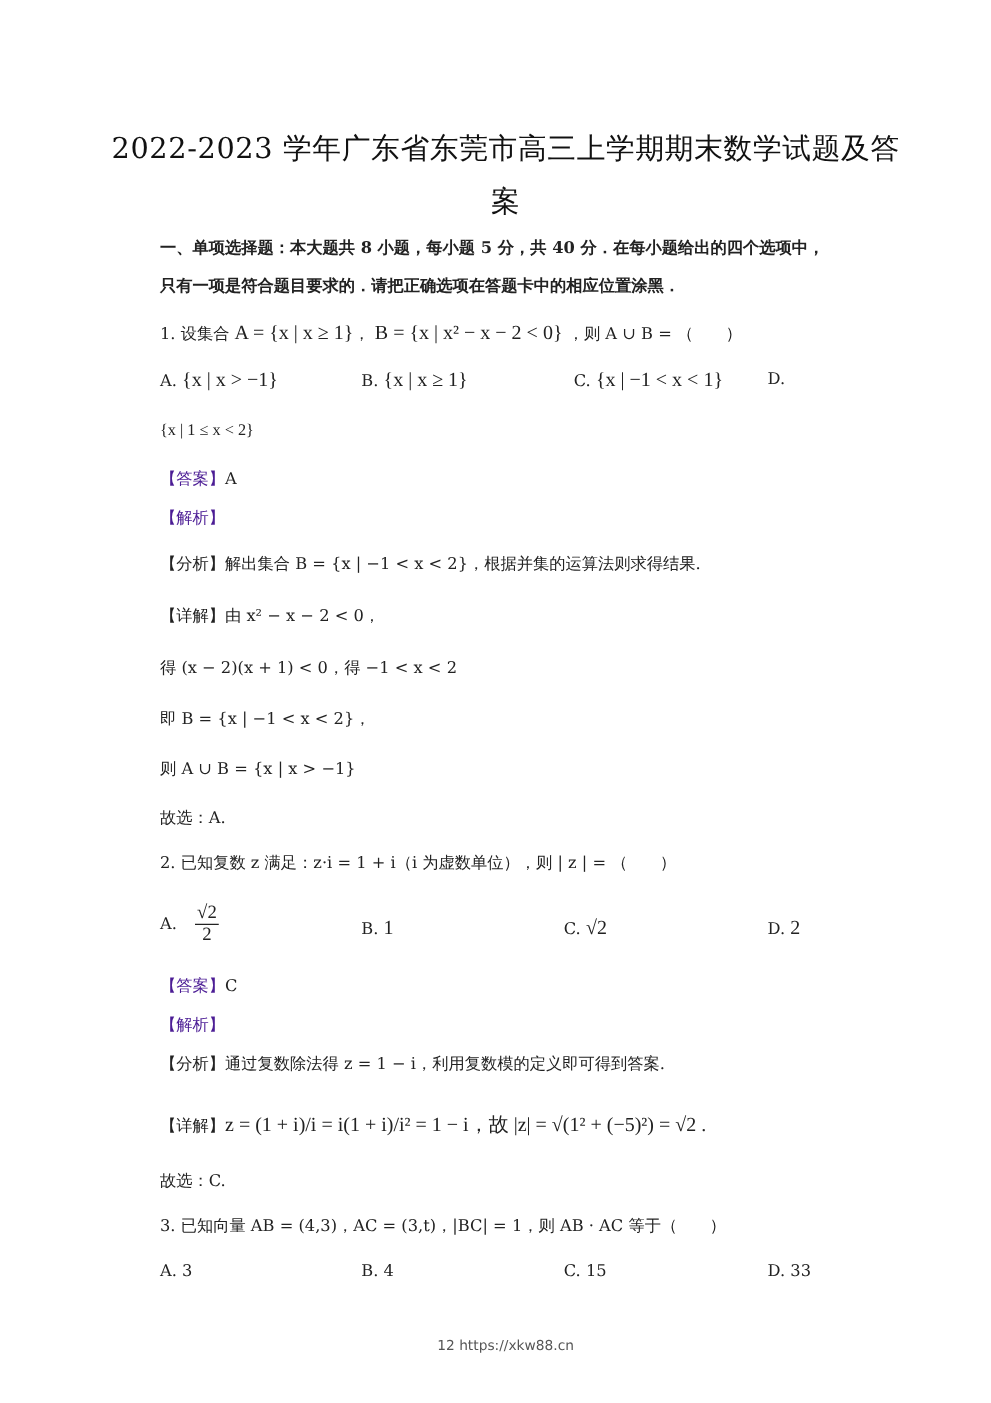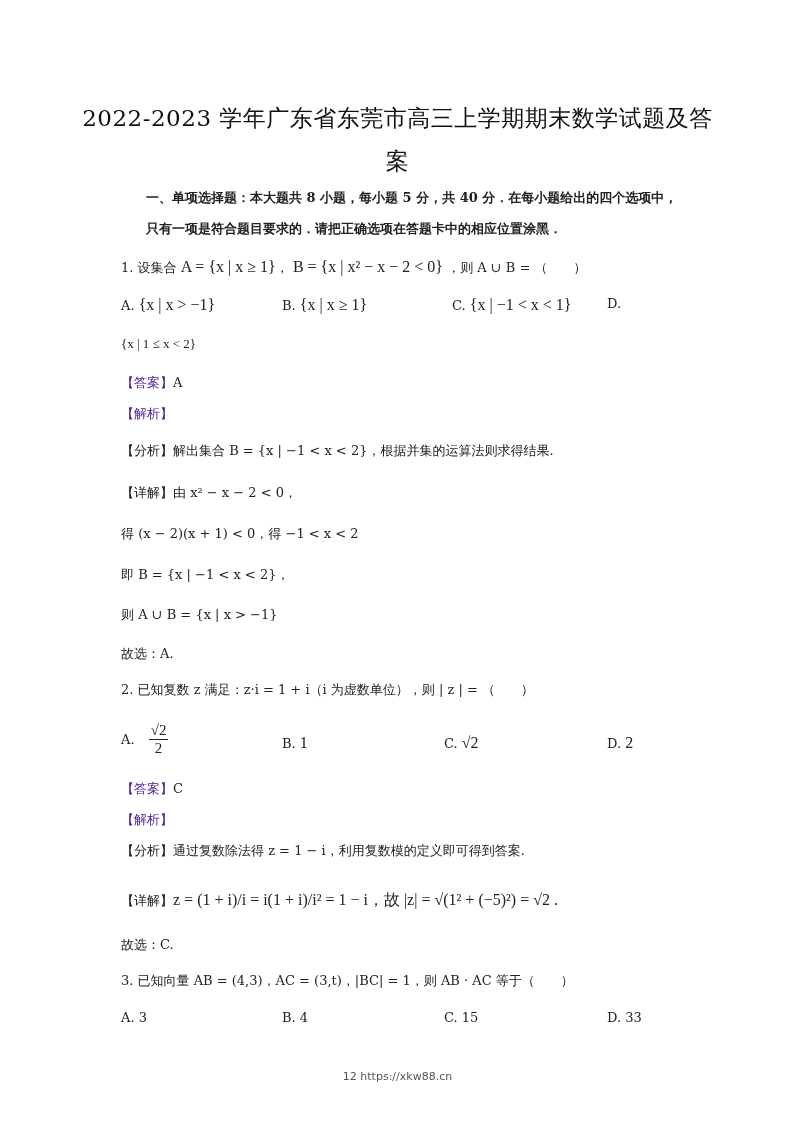--- a/index.html
+++ b/index.html
@@ -1,27 +1,27 @@
 <!DOCTYPE html>
 <html><head>
 <meta charset="utf-8">
 <style>
   html, body { margin: 0; padding: 0; background: #ffffff; }
   body {
     width: 793px; height: 1122px; position: relative; overflow: hidden;
     font-family: "DejaVu Serif", "Liberation Serif", serif;
     color: #222;
   }
-  .page { position: absolute; left: 1px; top: 0; width: 655px; height: 1122px; }
+  .page { position: absolute; left: 8px; top: 0; width: 655px; height: 1122px; }
   .title {
     position: absolute; left: 0; width: 793px; text-align: center;
     font-size: 23px; letter-spacing: 0.5px; color: #111;
   }
   .line { position: absolute; left: 120px; font-size: 13px; white-space: nowrap; color: #222; }
-  .bold { font-weight: bold; margin-left: 25px; }
+  .bold { font-weight: bold; }
   .mathu { font-family: "Liberation Serif", "DejaVu Serif", serif; font-size: 16px; }
   .opt { position: absolute; font-size: 13px; white-space: nowrap; }
   .blue-tag { color: #4c1d95; }
   .footer {
     position: absolute; top: 1070px; left: 0; width: 793px; text-align: center;
     font-family: "DejaVu Sans", sans-serif; font-size: 11px; color: #555;
   }
   .frac { display: inline-block; vertical-align: middle; text-align: center; font-family: "Liberation Serif", serif; font-size: 15px; }
   .frac .num { display: block; border-bottom: 1px solid #222; padding: 0 2px; }
   .frac .den { display: block; padding: 0 2px; }

